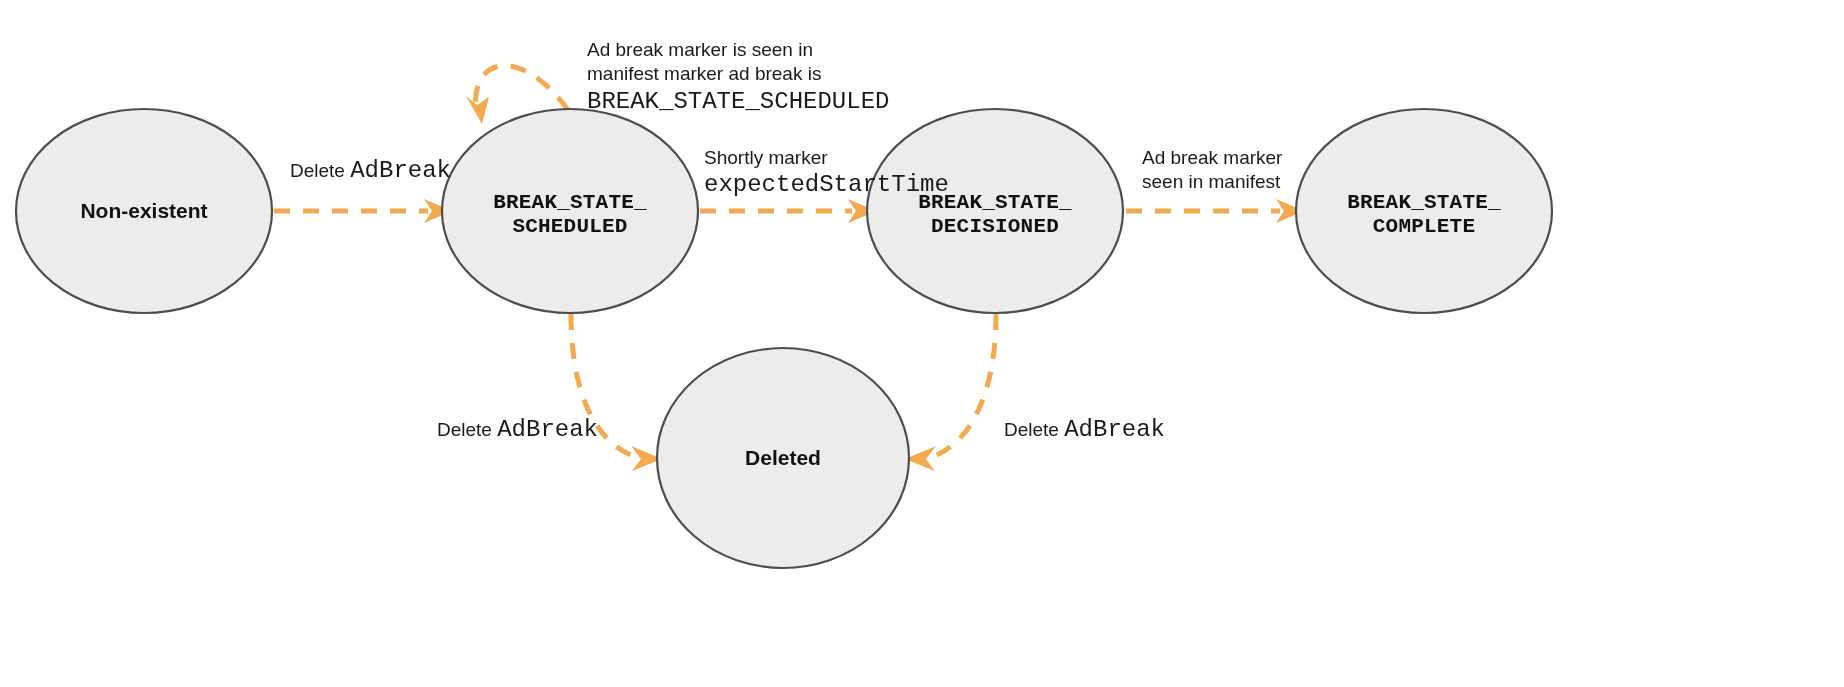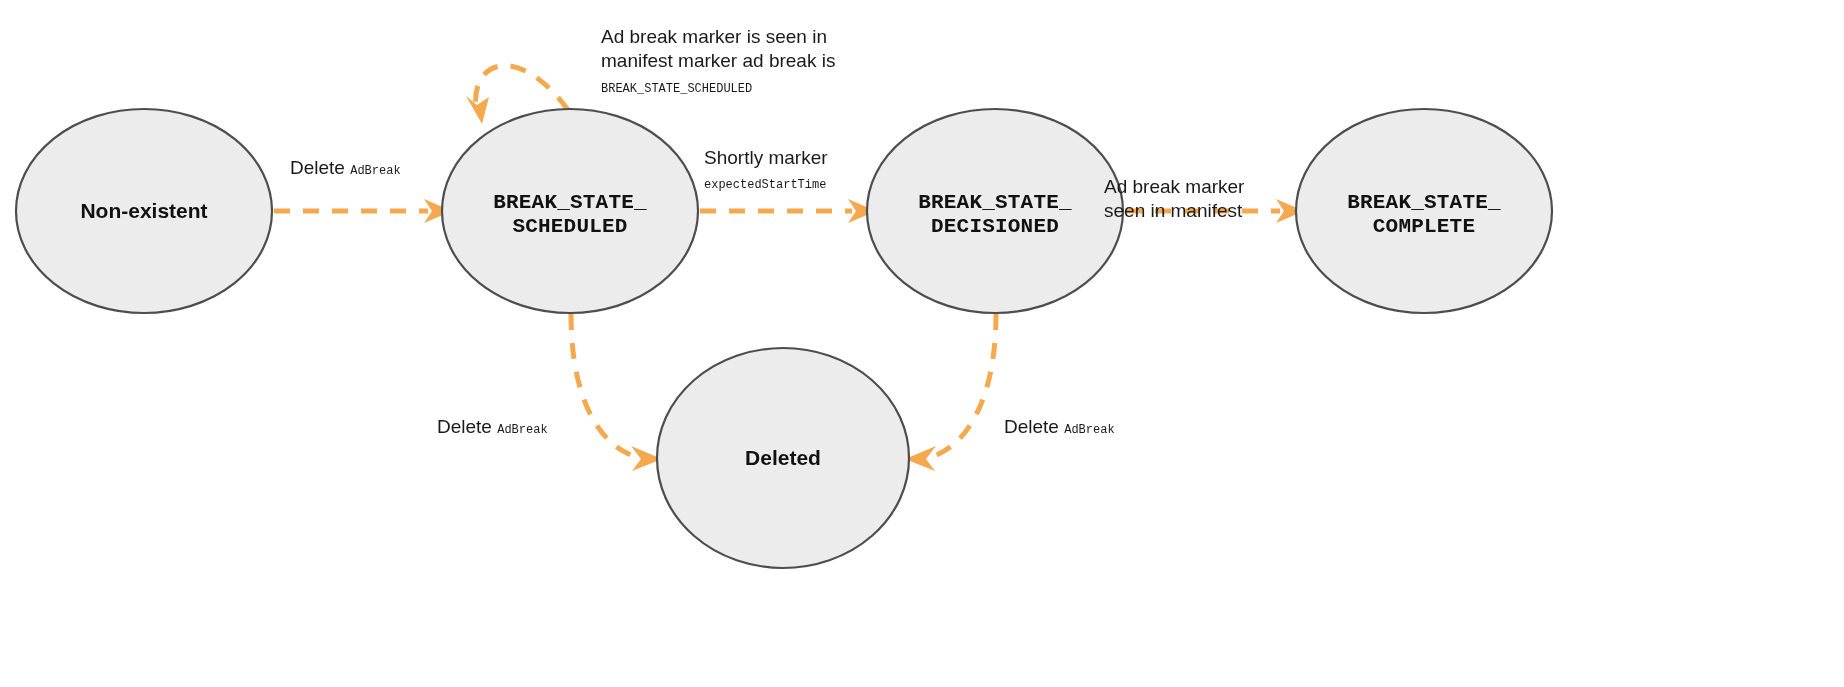--- a/index.html
+++ b/index.html
@@ -59,21 +59,21 @@
   .label-box {
     position: absolute;
     line-height: 1.28;
     color: #1a1a1a;
     font-size: 19px;
     font-family: "Liberation Sans", sans-serif;
     white-space: pre;
   }
   .label-box .mono {
     font-family: "Liberation Mono", monospace;
-    font-size: 12px;
+    font-size: 24px;
   }
 </style>
 </head>
 <body>
 
 <div id="diagram-root">
 
   <svg class="diagram-canvas" viewBox="0 0 1844 687" xmlns="http://www.w3.org/2000/svg">
 
     <g>
@@ -131,23 +131,23 @@
 
     <g>
       <ellipse class="node-ellipse" cx="783" cy="458" rx="126" ry="110"></ellipse>
       <text class="node-label" x="783" y="459">Deleted</text>
     </g>
 
   </svg>
 
   <div class="label-box" style="left:290px; top:156px;"><span>Delete </span><span class="mono">AdBreak</span></div>
 
-  <div class="label-box" style="left:587px; top:25px;margin-left:14px;"><span>Ad break marker is seen in</span><br><span>manifest marker ad break is</span><br><span class="mono">BREAK_STATE_SCHEDULED</span></div>
+  <div class="label-box" style="left:587px; top:38px;"><span>Ad break marker is seen in</span><br><span>manifest marker ad break is</span><br><span class="mono">BREAK_STATE_SCHEDULED</span></div>
 
   <div class="label-box" style="left:704px; top:146px;"><span>Shortly marker</span><br><span class="mono">expectedStartTime</span></div>
 
-  <div class="label-box" style="left:1104px; top:146px;margin-top:29px;"><span>Ad break marker</span><br><span>seen in manifest</span></div>
+  <div class="label-box" style="left:1142px; top:146px;"><span>Ad break marker</span><br><span>seen in manifest</span></div>
 
   <div class="label-box" style="left:437px; top:415px;"><span>Delete </span><span class="mono">AdBreak</span></div>
 
   <div class="label-box" style="left:1004px; top:415px;"><span>Delete </span><span class="mono">AdBreak</span></div>
 
 </div>
 
 </body></html>

